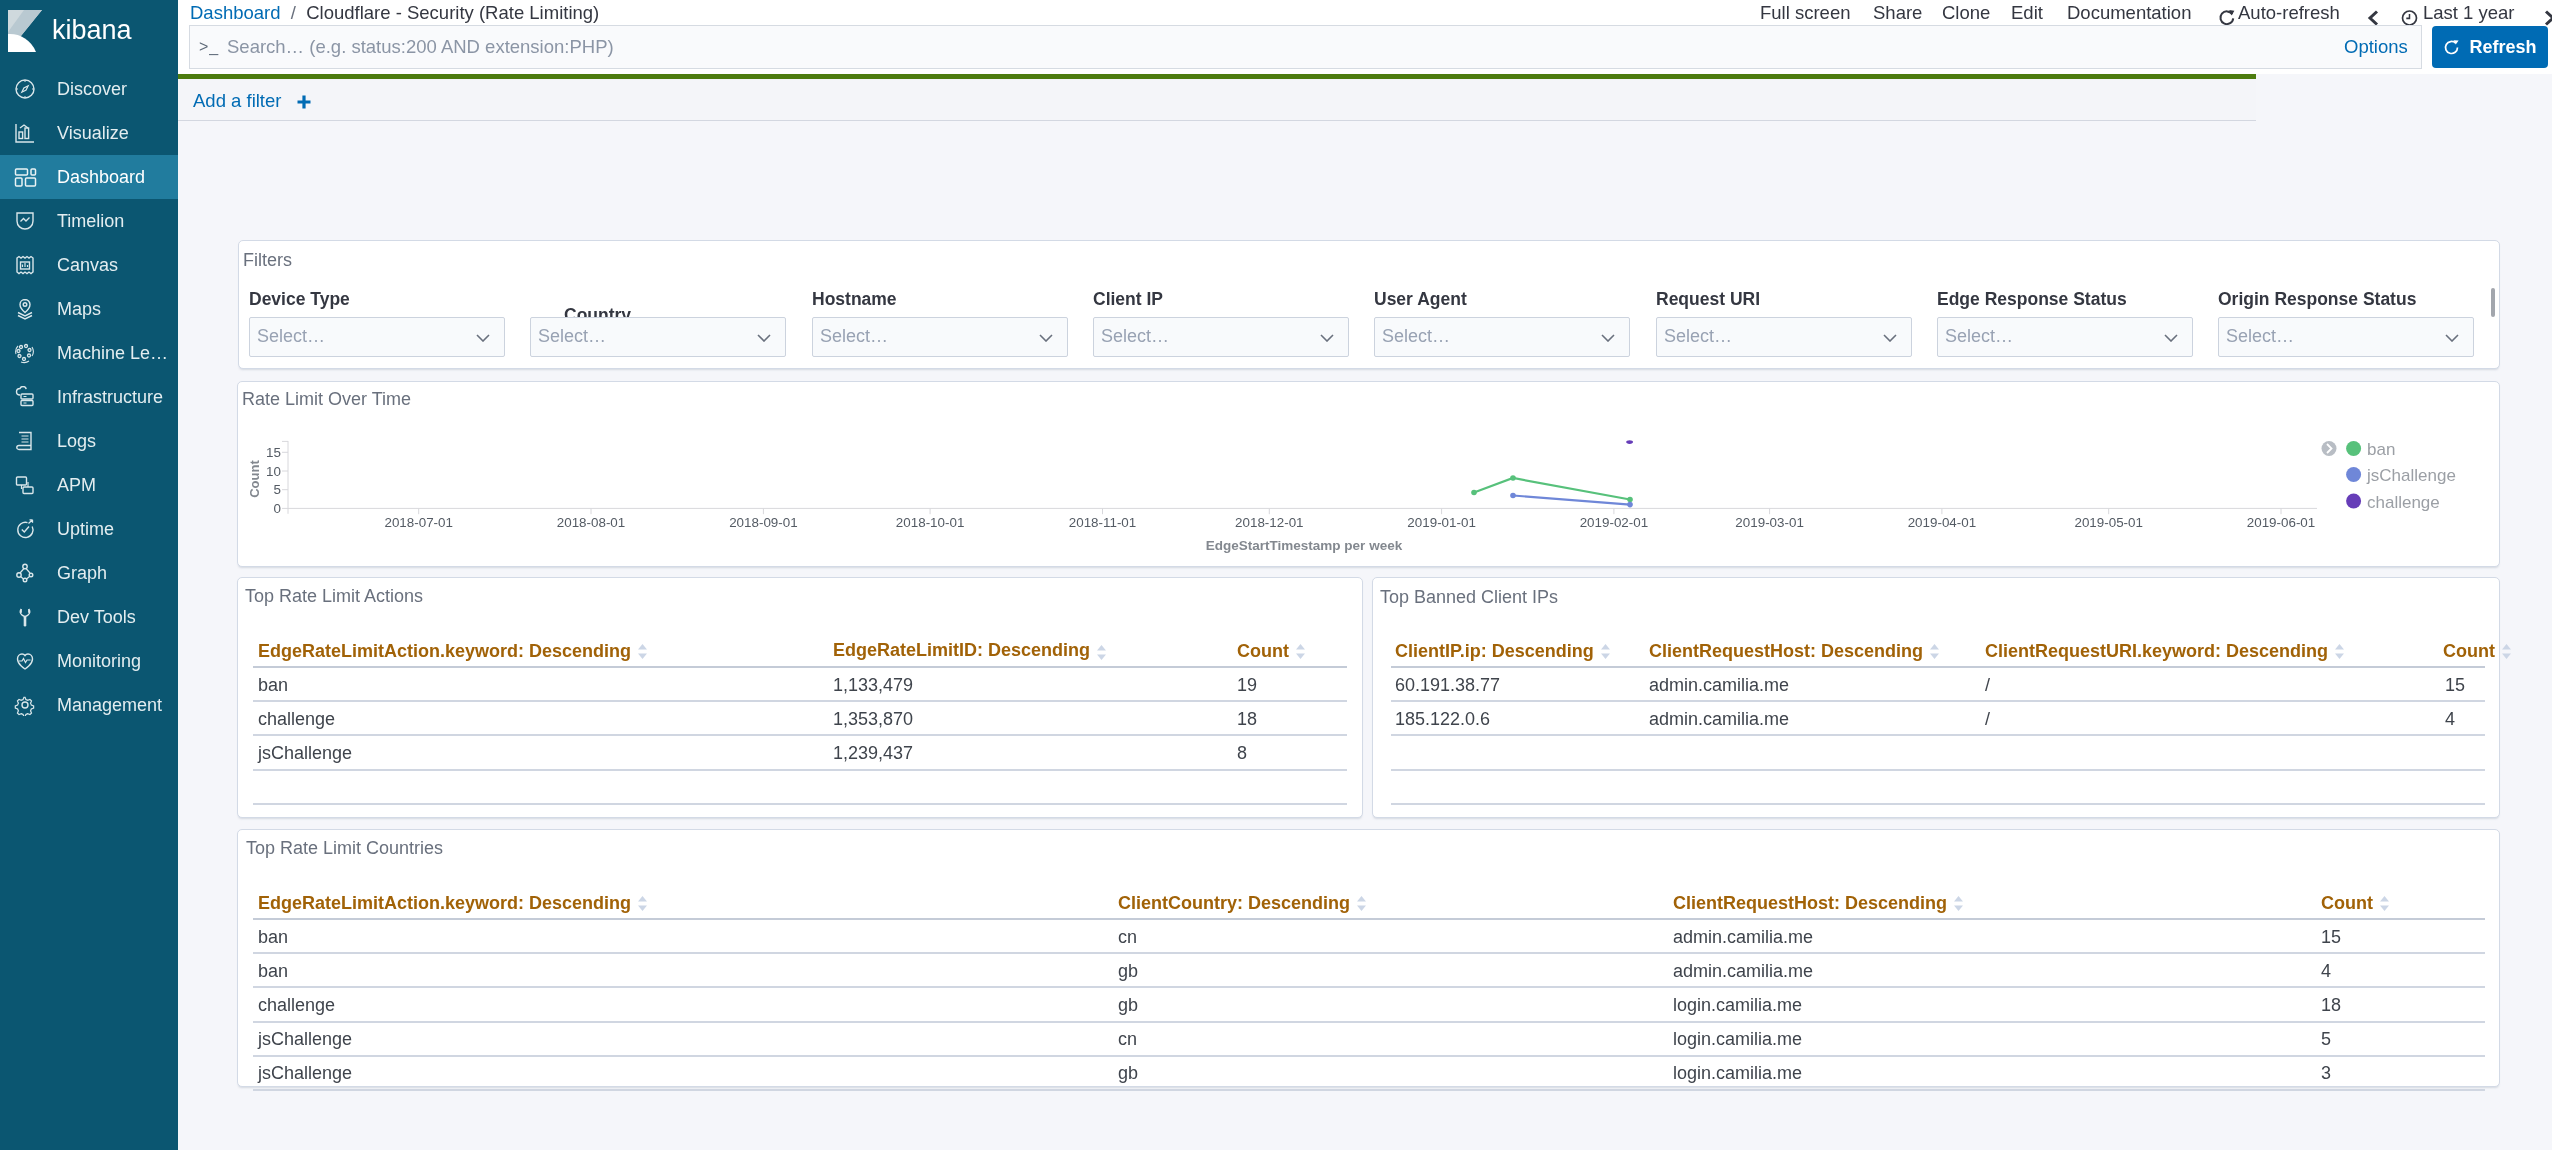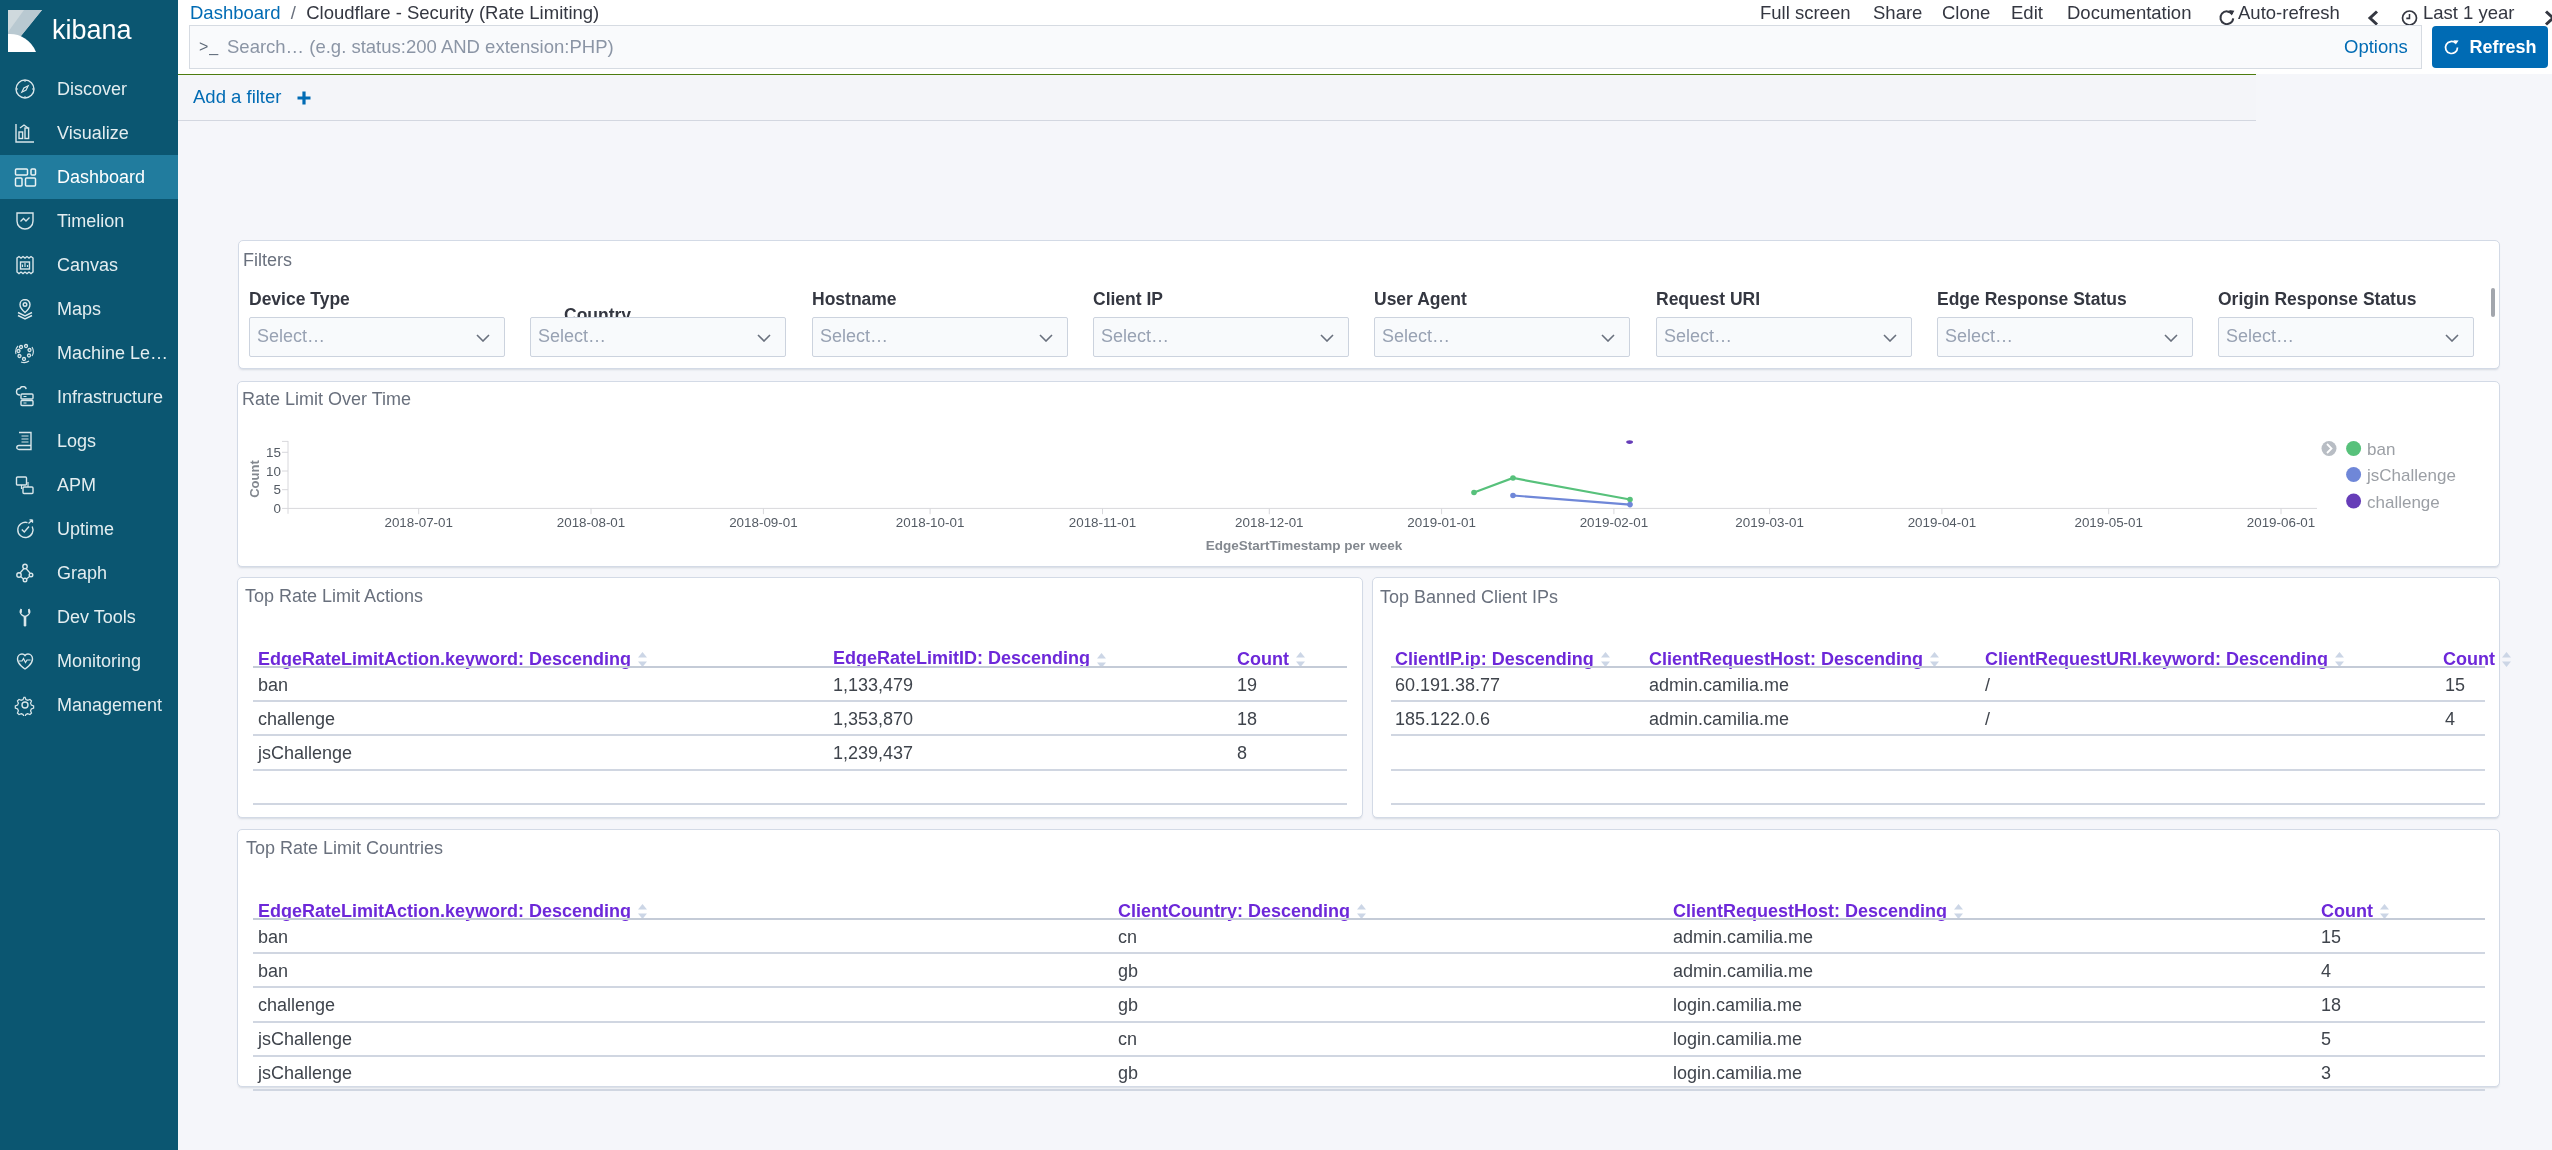--- a/index.html
+++ b/index.html
@@ -17,27 +17,27 @@
 #main { position:absolute; left:178px; top:0; width:2374px; height:1150px; background:#f5f6fa; }
 #topwhite { position:absolute; left:0; top:0; width:2374px; height:74px; background:#fff; }
 #crumbs { position:absolute; left:12px; top:0; height:26px; display:flex; align-items:center; font-size:18.5px; color:#343741; }
 #crumbs a { color:#006bb4; text-decoration:none; }
 .tm { position:absolute; top:0; height:26px; display:flex; align-items:center; font-size:18.5px; color:#343741; white-space:nowrap; }
 #searchbox { position:absolute; left:11px; top:25px; width:2233px; height:44px; background:#f9fafc; border:1px solid #d6dbe2; }
 #searchph { position:absolute; left:37px; top:10px; font-size:18.5px; color:#8b95a5; }
 #searchic { position:absolute; left:9px; top:12px; color:#5f6b7a; font-size:16px; font-weight:normal; letter-spacing:1px; }
 #optlink { position:absolute; left:2154px; top:10px; font-size:18.5px; color:#006bb4; }
 #refreshbtn { position:absolute; left:2254px; top:26px; width:116px; height:42px; background:#006bb4; border-radius:4px; color:#fff; display:flex; align-items:center; justify-content:center; font-size:18px; font-weight:600; }
-#filterbar { position:absolute; left:0; top:74px; width:2078px; height:47px; background:#f4f5f9; border-top:1px solid #4d7c0f; border-bottom:1px solid #d3d7e0;text-align:right; }
+#filterbar { position:absolute; left:0; top:74px; width:2078px; height:47px; background:#f4f5f9; border-top:5px solid #4d7c0f; border-bottom:1px solid #d3d7e0;text-align:right; }
 #addfilter { position:absolute; left:15px; top:11px; font-size:18.5px; color:#006bb4; }
 
 .panel { position:absolute; background:#fff; border:1px solid #d3dae6; border-radius:5px; box-shadow:0 2px 2px -1px rgba(152,162,179,0.35); }
 .ptitle { position:absolute; font-size:18px; color:#69707d; white-space:nowrap; }
 
-.th { position:absolute; font-size:18px; font-weight:bold; color:#6d28d9; white-space:nowrap; display:flex; align-items:center;margin-top:8px; }
+.th { position:absolute; font-size:18px; font-weight:bold; color:#a16207; white-space:nowrap; display:flex; align-items:center; }
 .td { position:absolute; font-size:18px; color:#3f444c; white-space:nowrap; }
 .tline { position:absolute; height:2px; background:#d0d6e1; }
 .tline.hd { background:#c4cbd7; }
 .sorticon { margin-left:6px; }
 
 .flabel { position:absolute; font-size:17.5px; font-weight:bold; color:#343741; white-space:nowrap; }
 .fselect { position:absolute; width:256px; height:40px; background:#f8fafc; border:1px solid #ccd3de; border-radius:2px; }
 .fselect .ph { position:absolute; left:7px; top:8px; font-size:18px; color:#98a2b3; }
 .fselect svg { position:absolute; right:14px; top:16px; }
 

